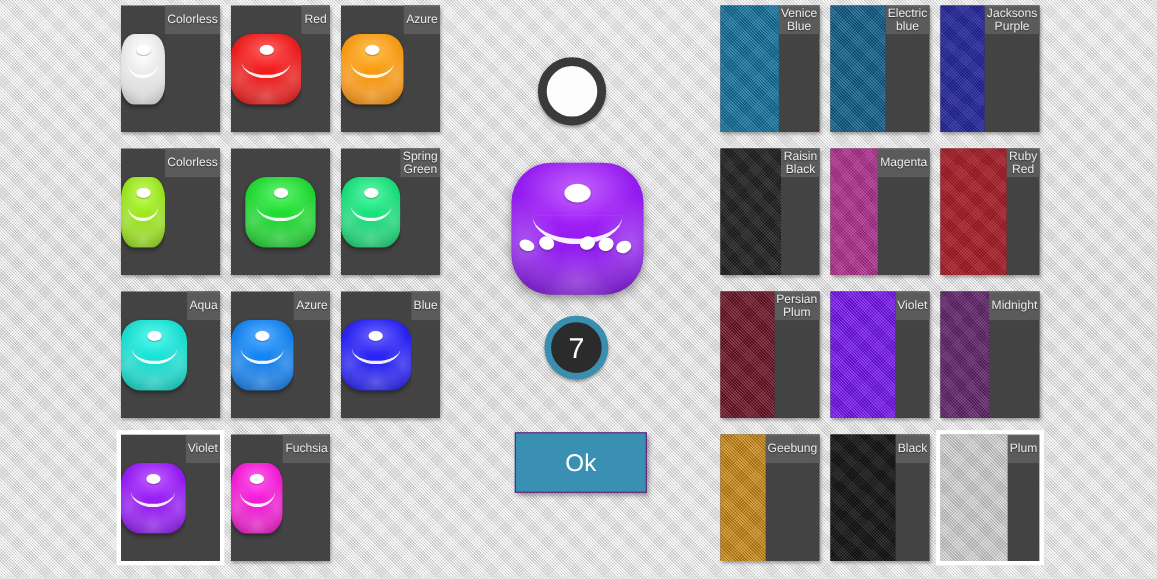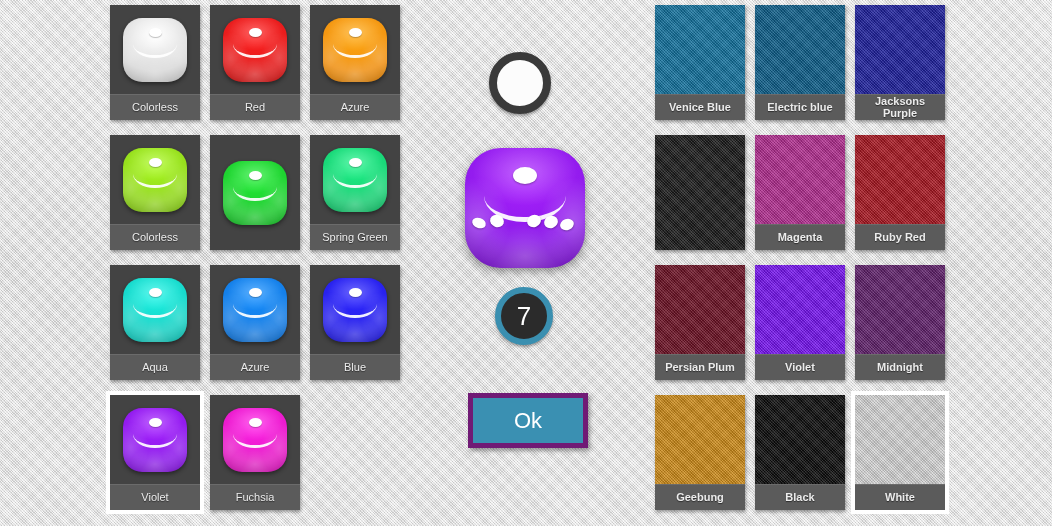--- a/index.html
+++ b/index.html
@@ -22,27 +22,27 @@
   .grid {
     position: absolute; top: 0;
     display: grid;
     grid-template-columns: repeat(3, 90px);
     grid-template-rows: repeat(4, 124px);
     column-gap: 10px;
     row-gap: 6px;
     padding-top: 5px;
   }
   #dice-grid   { left: 110px; }
-  #fabric-grid { left: 655px; font-weight: bold; }
+  #fabric-grid { left: 655px; }
 
   
   .tile {
     position: relative;
     width: 90px; height: 115px;
-    display: flex; flex-direction: column;
+    display: flex; flex-direction: row;
     background: #434343;
     box-shadow: 1px 2px 3px rgba(0,0,0,.35);
     cursor: pointer;
   }
   .tile.selected { outline: 4px solid #ffffff; outline-offset: 0px; }
 
   .tile .swatch {
     flex: 1 1 auto;
     position: relative;
     overflow: hidden;
@@ -160,21 +160,21 @@
     display: flex; align-items: center; justify-content: center;
     color: #ffffff; font-size: 26px;
     box-shadow: 0 2px 3px rgba(0,0,0,.35);
     cursor: pointer;
   }
 
   #ok-button {
     position: absolute; left: 8px; top: 393px;
     width: 120px; height: 55px;
     background: #3a90b2;
-    border: 5px solid #701a75;
+    border: 1px solid #701a75;
     color: #ffffff; font-size: 22px;
     display: flex; align-items: center; justify-content: center;
     box-shadow: 2px 3px 4px rgba(0,0,0,.35);
     cursor: pointer;
   }
 </style>
 </head>
 <body>
 
 <div class="grid" id="dice-grid">
@@ -317,20 +317,21 @@
     <div class="tile">
       <div class="swatch" style="background: rgb(29, 31, 156);">
         <span class="fabric"></span>
       </div>
       <div class="label">Jacksons Purple</div>
     </div>
     <div class="tile">
       <div class="swatch" style="background: rgb(25, 25, 25);">
         <span class="fabric"></span>
       </div>
+      <div class="label">Raisin Black</div>
     </div>
     <div class="tile">
       <div class="swatch" style="background: rgb(176, 44, 142);">
         <span class="fabric"></span>
       </div>
       <div class="label">Magenta</div>
     </div>
     <div class="tile">
       <div class="swatch" style="background: rgb(166, 21, 31);">
         <span class="fabric"></span>
@@ -364,15 +365,15 @@
     <div class="tile">
       <div class="swatch" style="background: rgb(11, 11, 11);">
         <span class="fabric"></span>
       </div>
       <div class="label">Black</div>
     </div>
     <div class="tile selected">
       <div class="swatch" style="background: rgb(213, 213, 213);">
         <span class="fabric"></span>
       </div>
-      <div class="label">White</div>
+      <div class="label">Plum</div>
     </div>
   </div>
 
 </body></html>

